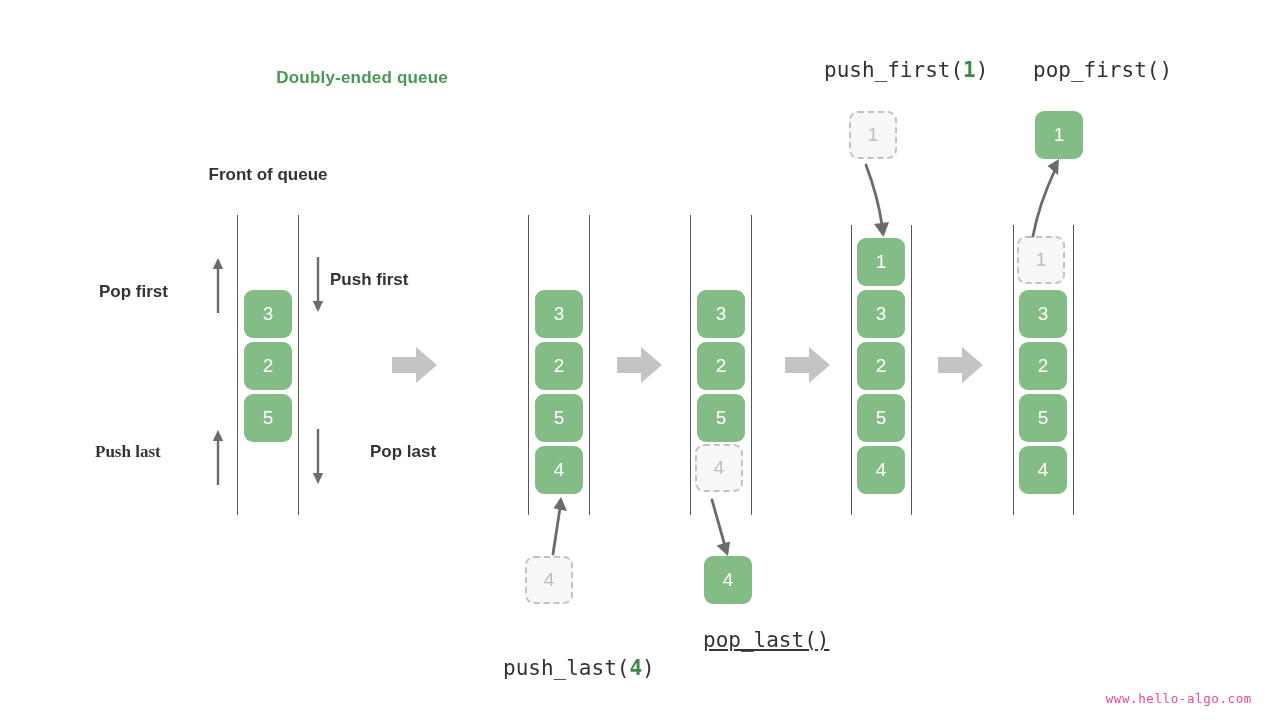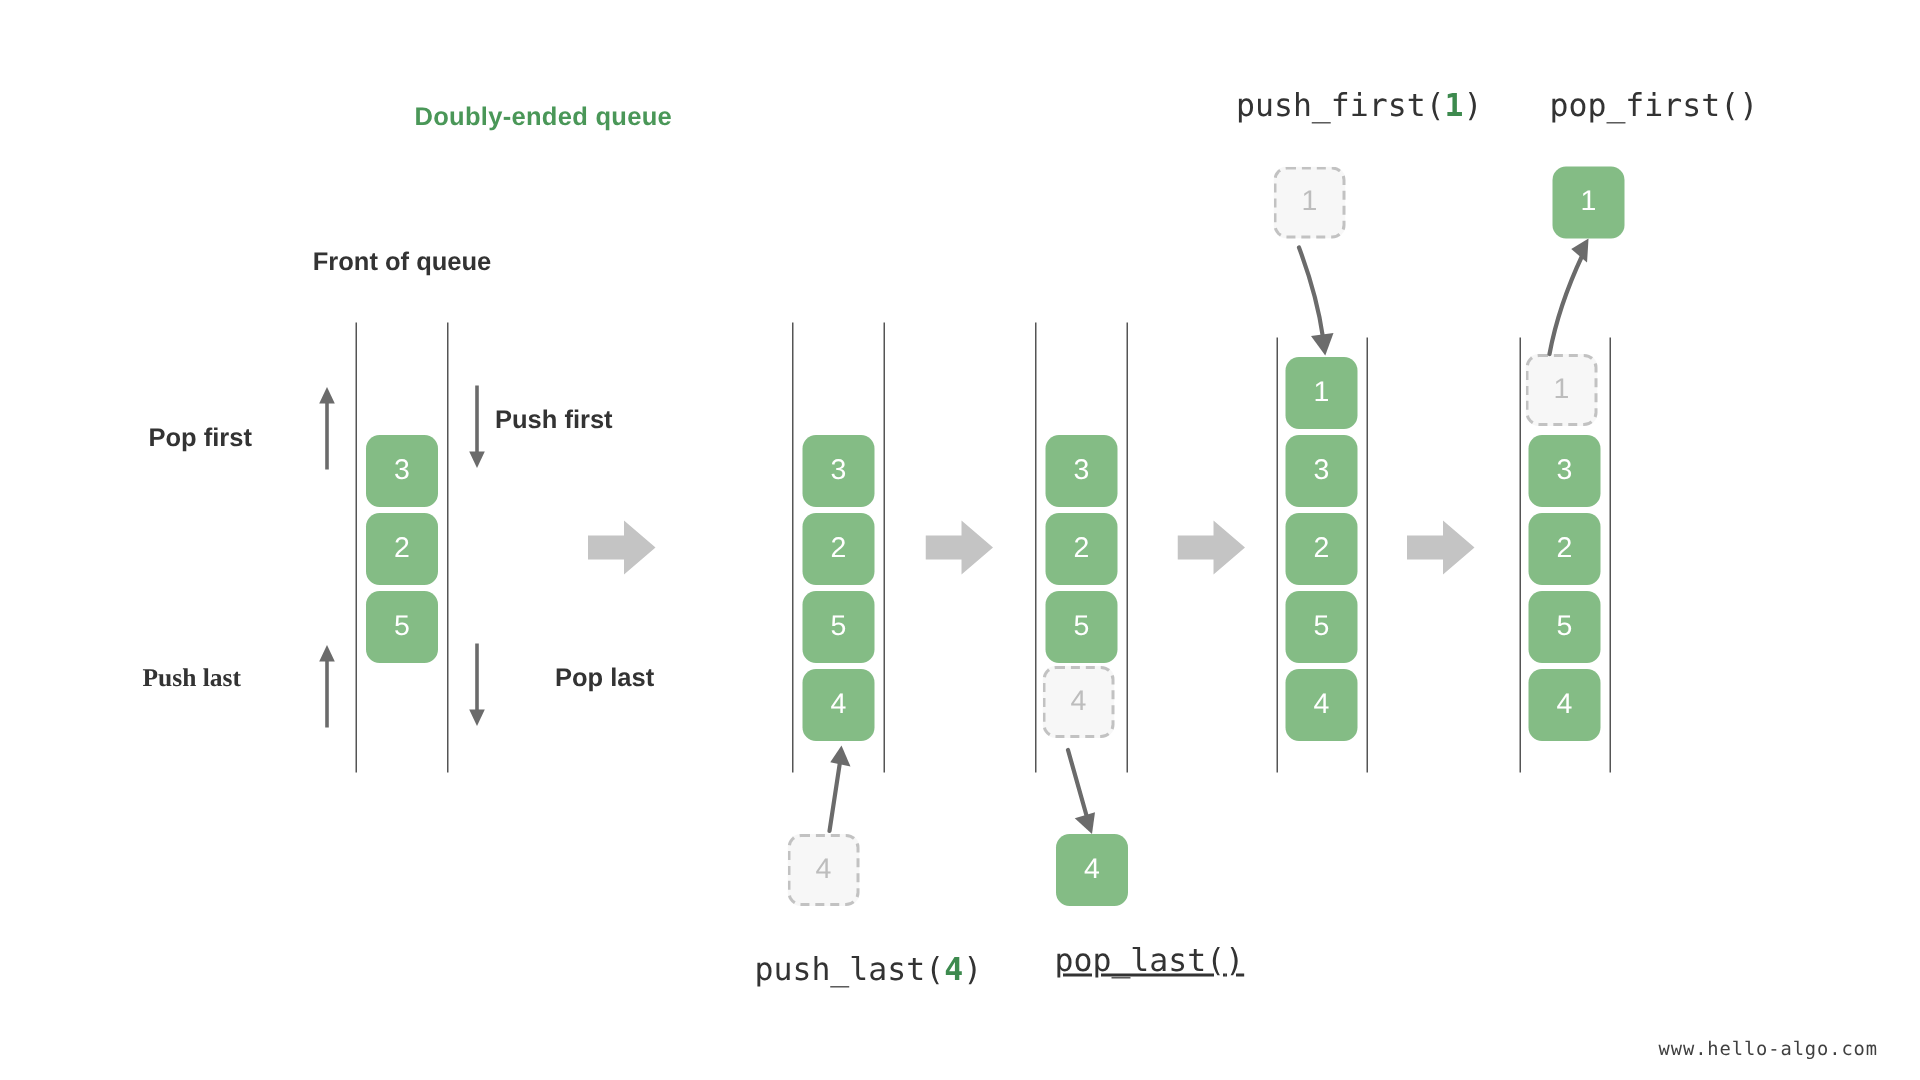--- a/index.html
+++ b/index.html
@@ -120,21 +120,21 @@
     color: #3d8a4e;
     font-weight: bold;
   }
 
   .watermark {
     position: absolute;
     right: 28px;
     bottom: 14px;
     font-family: "DejaVu Sans Mono", monospace;
     font-size: 12.5px;
-    color: #404040;
+    color: #ec4899;
     letter-spacing: 0.6px;
   }
 </style>
 </head>
 <body>
 
 <div class="stage">
 
   <div class="title">
     <span>Doubly-ended queue</span>
@@ -182,21 +182,21 @@
   <div class="cell" style="left:535px; top:342px;">2</div>
   <div class="cell" style="left:535px; top:394px;">5</div>
   <div class="cell" style="left:535px; top:446px;">4</div>
 
   <div class="cell ghost" style="left:525px; top:556px;">4</div>
   <svg class="motion-arrow" style="left:540px; top:494px;" width="36" height="62" viewBox="0 0 36 62">
     <line x1="13" y1="60" x2="20" y2="14" stroke="#6b6b6b" stroke-width="2.8" stroke-linecap="round"></line>
     <path d="M21 3 L27 17 L13.5 14.2 Z" fill="#6b6b6b"></path>
   </svg>
 
-  <div class="op-label" style="left:503px; top:634px;">
+  <div class="op-label" style="left:503px; top:656px;">
     <span>push_last(</span><span class="arg">4</span><span>)</span>
   </div>
 
   <svg class="step-arrow" style="left:617px; top:345px;" viewBox="0 0 46 40">
     <path d="M0 12 L24 12 L24 2 L45 20 L24 38 L24 28 L0 28 Z" fill="#c4c4c4"></path>
   </svg>
 
   <div class="rail" style="left:690px; top:215px; height:300px;"></div>
   <div class="rail" style="left:751px; top:215px; height:300px;"></div>
 

